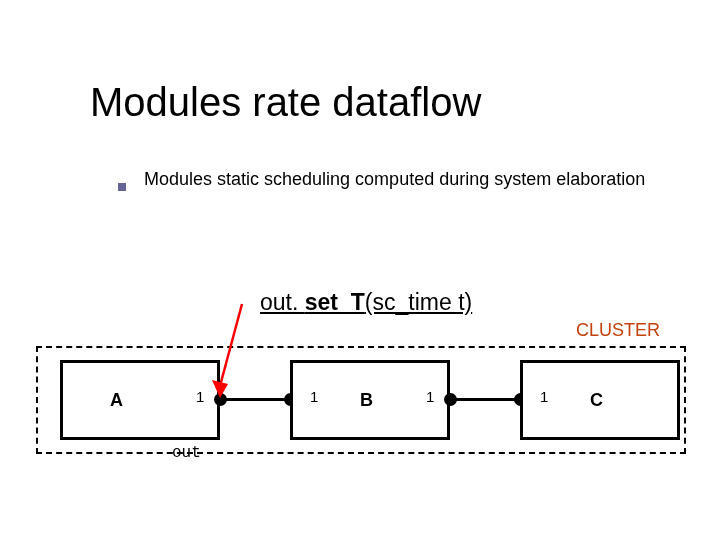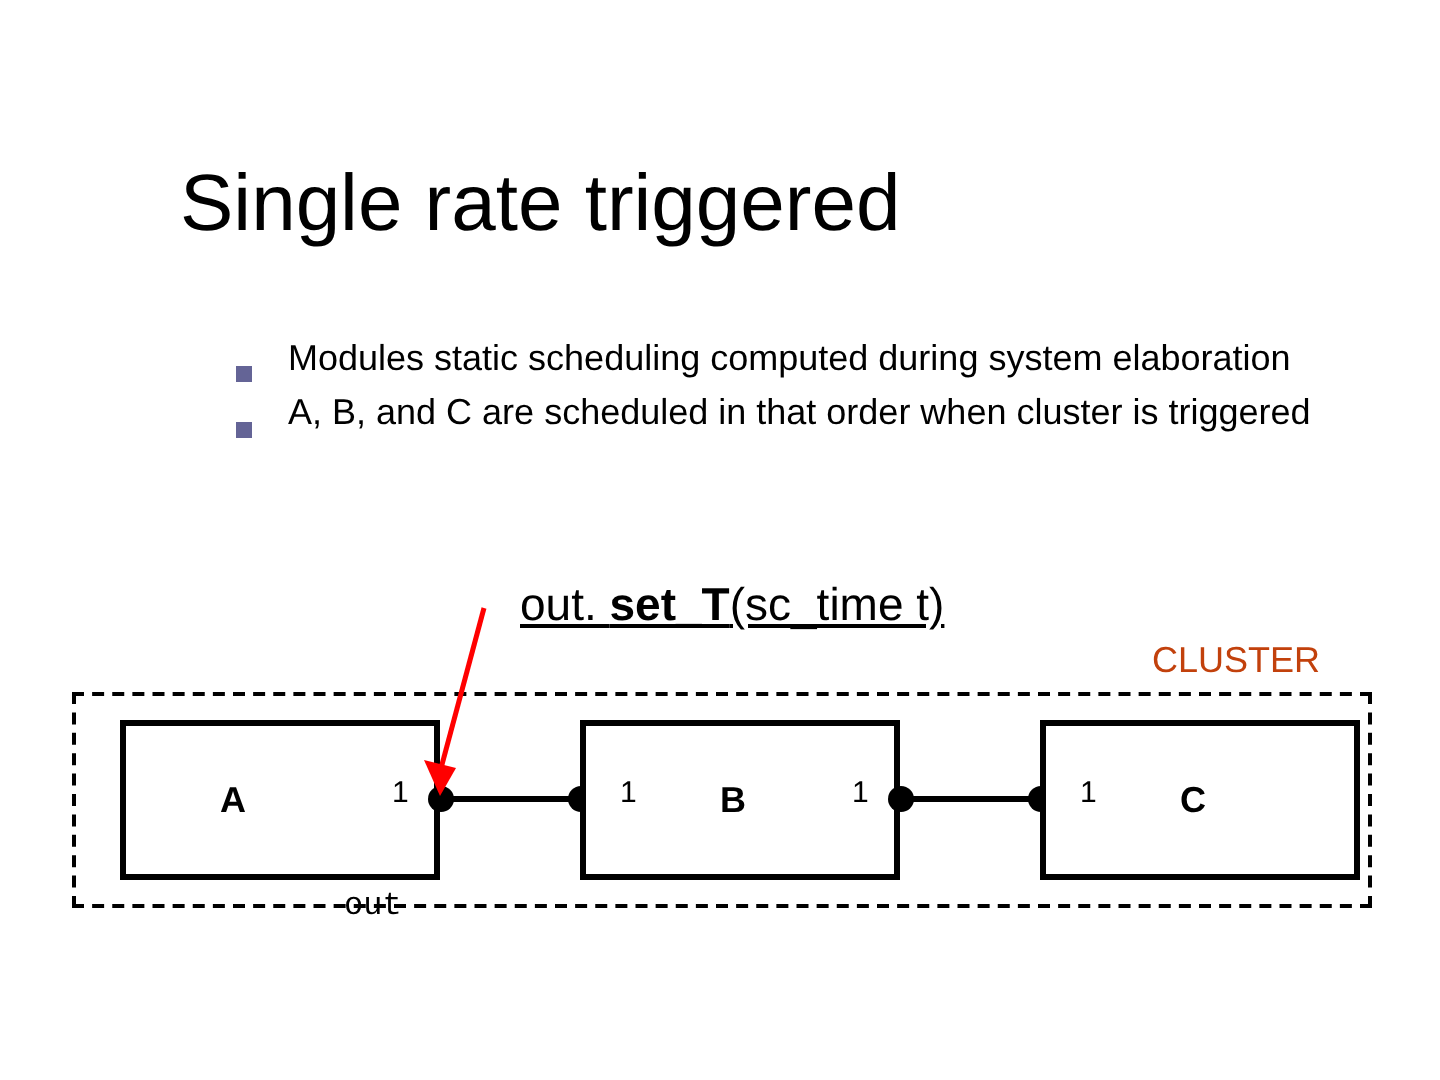--- a/index.html
+++ b/index.html
@@ -112,30 +112,26 @@
   }
   .arrow {
     position: absolute;
   }
   .arrow line { stroke: #ff0000; stroke-width: 2.5; }
   .arrow polygon { fill: #ff0000; }
 </style>
 </head>
 <body>
 
-<div class="title">Single rate triggered</div>
+<div class="title">Modules rate dataflow</div>
 
 <div class="bullets">
   <div class="bullet-row">
     <div class="bullet-mark"></div>
     <div class="bullet-text">Modules static scheduling computed during system elaboration</div>
-  </div>
-  <div class="bullet-row">
-    <div class="bullet-mark"></div>
-    <div class="bullet-text">A, B, and C are scheduled in that order when cluster is triggered</div>
   </div>
 </div>
 
 <div class="code-label">
   out. <b>set_T</b>(sc_time t)
 </div>
 
 <div class="cluster-label">CLUSTER</div>
 
 <div class="cluster-box"></div>

